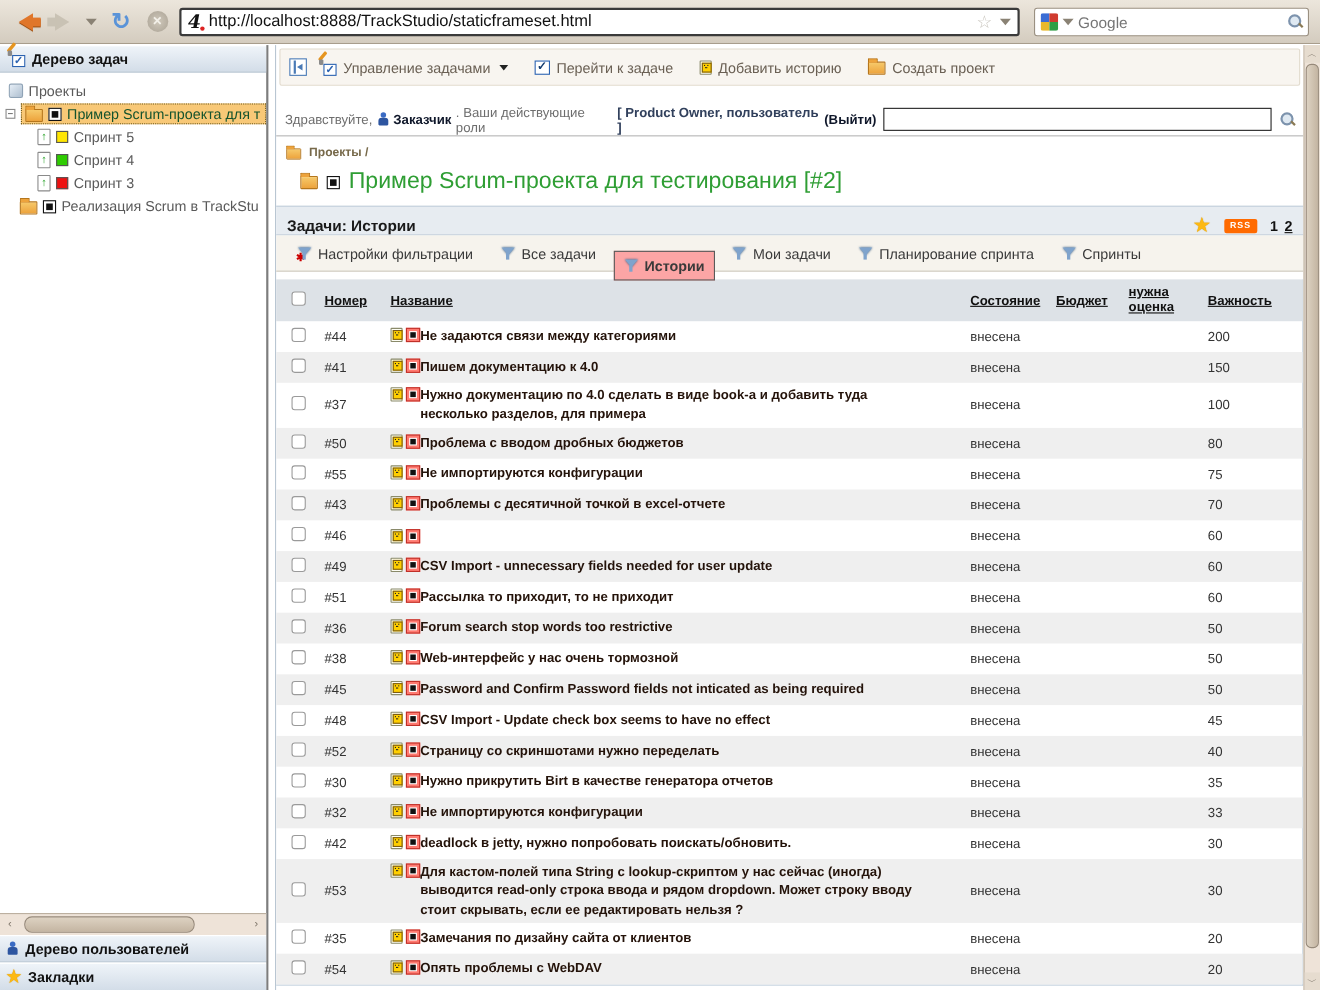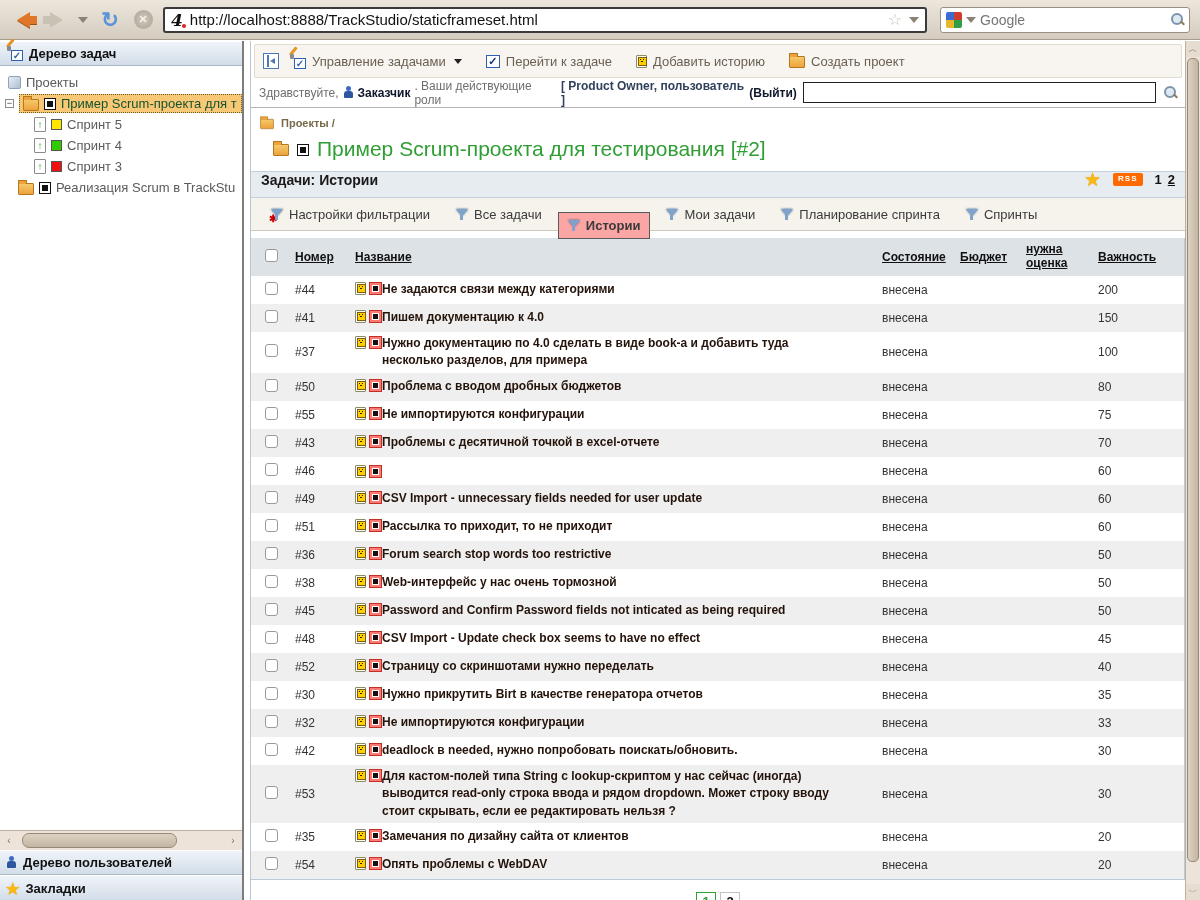--- a/index.html
+++ b/index.html
@@ -101,33 +101,33 @@
   .icon-rss { background:#ff6a00; color:#fff; font-size:8px; font-weight:bold; letter-spacing:1px;
     padding:2px 5px 3px; border-radius:2px; line-height:8px; }
   .checkbox { width:13px; height:13px; background:#fff; border:1px solid #9a9a9a; border-radius:3px; display:inline-block; }
 
   
   .toolbar { margin:3px 3px 0 3px; height:34px; background:#f8f5f0; border:1px solid #e2dbce; border-radius:2px;
     display:flex; align-items:center; gap:10px; padding:0 8px; font-size:13px; color:#6a6054; }
   .tool-item { display:flex; align-items:center; gap:6px; margin-right:14px; }
   .tool-item .dd { width:0; height:0; border-left:4px solid transparent; border-right:4px solid transparent; border-top:5px solid #222; margin-left:2px; }
   .greeting { height:30px; border-bottom:1px solid #b5b5b5; display:flex; align-items:center; gap:4px; padding:12px 8px;
-    font-size:12px; color:#6e6e6e; }
+    font-size:12px; color:#6e6e6e;margin-top:16px; }
   .greeting b { color:#0f172a; }
   .greeting .roles { color:#31405c; font-weight:bold; }
   .quick-search { width:365px; height:21px; border:1px solid #222; margin-left:2px; font-size:12px; padding:0 4px; font-family:inherit; }
   .greeting .mag { margin-left:4px; }
 
   .breadcrumb { display:flex; align-items:center; gap:6px; padding:8px 0 0 8px; font-size:11px; font-weight:bold; color:#77694a; }
   .breadcrumb .icon-folder { transform:scale(.85); }
   .page-title { display:flex; align-items:center; gap:8px; padding:7px 0 10px 22px; font-size:21px; color:#2f9e34; }
   .page-title .icon-bwsq { margin-top:2px; }
 
   .section-bar { height:27px; background:#e7ecf1; border-top:1px solid #c3cfdb; border-bottom:1px solid #c3cfdb;
-    display:flex; align-items:flex-start; padding:0 10px; }
+    display:flex; align-items:flex-end; padding:0 10px; }
   .section-bar .sec-title { font-size:14px; font-weight:bold; color:#1a1a1a; }
   .sec-right { margin-left:auto; display:flex; align-items:center; gap:12px; }
   .sec-pages { font-size:13px; font-weight:bold; color:#111; display:flex; gap:6px; }
   .sec-pages .pg2 { text-decoration:underline; }
 
   .tabs { height:33px; background:#f6f3ed; border-bottom:1px solid #cfcabf; display:flex; align-items:center; gap:6px; padding:0 10px; }
   .tab { display:flex; align-items:center; gap:6px; font-size:13px; color:#3a3a3a; padding:5px 9px; border:1px solid transparent; }
   .tab.selected { border:1px solid #5a5a5a; background:#fca5a5; font-weight:bold;margin-top:22px; }
 
   .table-wrap { margin-top:7px; border-right:1px solid #b9cbd9; border-bottom:1px solid #b9cbd9; }
@@ -625,21 +625,21 @@
         <div class="trow">
           <div class="c cb"><span class="checkbox"></span></div>
           <div class="c num">#42</div>
           <div class="c title">
             <span class="ticons">
               <span class="icon-note"></span>
               <span class="icon-redsq">
                 <i></i>
               </span>
             </span>
-            <span class="title-text">deadlock в needed, нужно попробовать поискать/обновить.</span>
+            <span class="title-text">deadlock в jetty, нужно попробовать поискать/обновить.</span>
           </div>
           <div class="c">внесена</div>
           <div class="c"></div>
           <div class="c"></div>
           <div class="c">30</div>
         </div>
         <div class="trow alt">
           <div class="c cb"><span class="checkbox"></span></div>
           <div class="c num">#53</div>
           <div class="c title">

